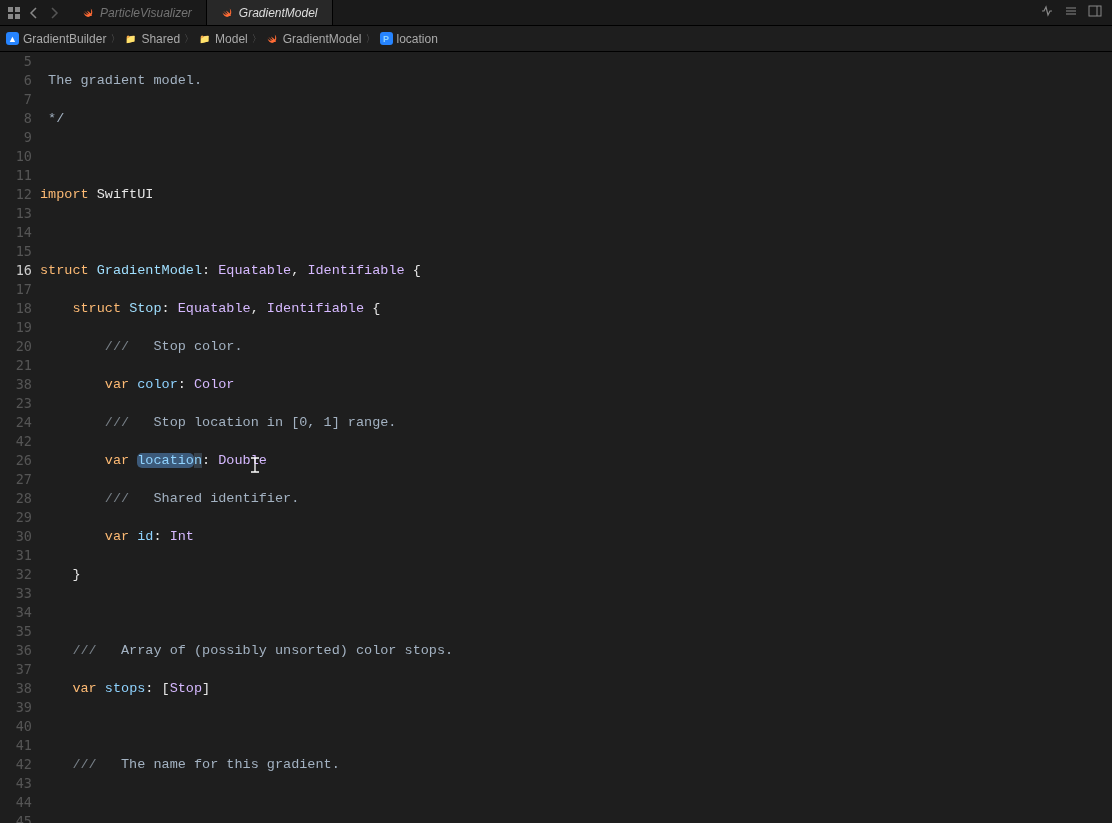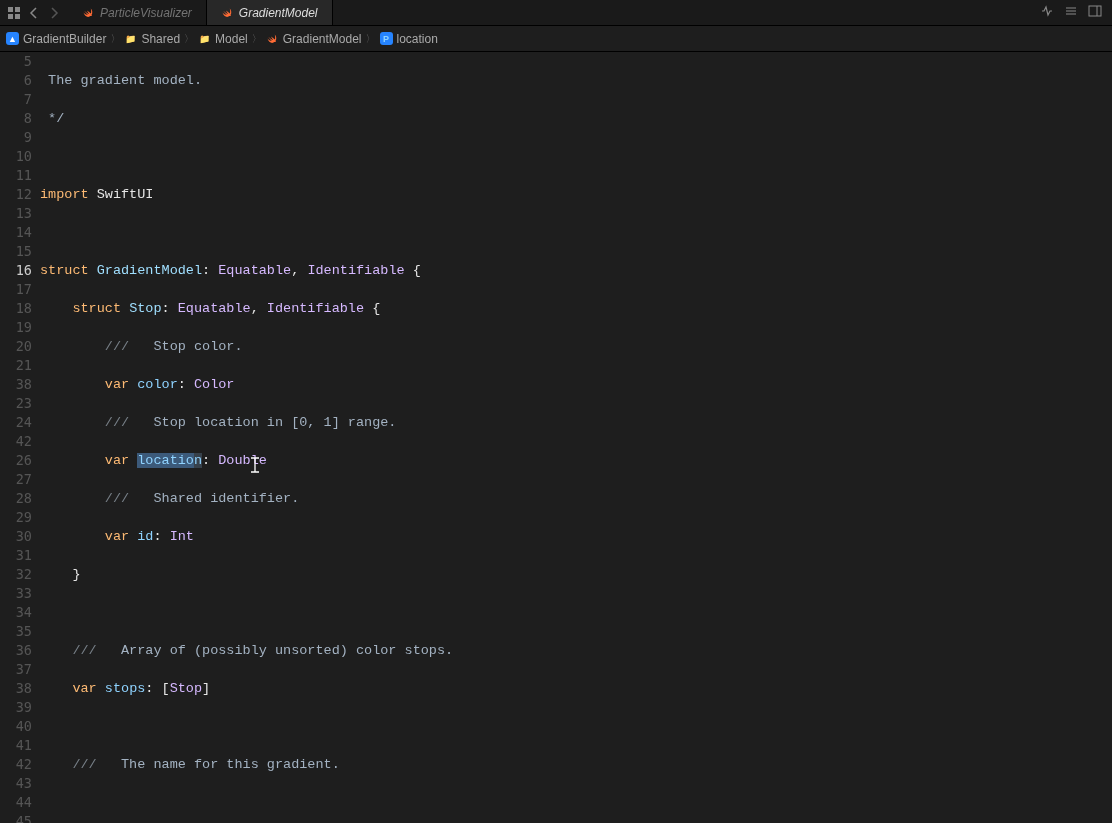--- a/index.html
+++ b/index.html
@@ -77,21 +77,21 @@
   .code-line { min-height: 19px; position: relative; }
 
   
   .kw { color: #fdba74; }      
   .type { color: #d6b9ff; }     
   .typedef { color: #a0dfff; }  
   .prop { color: #8fd3ff; }
   .plain { color: #e6e6e6; }
   .docslash { color: #788088; }
   .doc { color: #a3b2c2; }
-  .sel { background: #3c5a7a; border-radius: 0; }
+  .sel { background: #3c5a7a; border-radius: 5px; }
   .sel-dim { background: rgba(80,100,120,0.5); }
 
   .cursor-img { position:absolute; left:208px; top:6px; pointer-events:none; }
   .cursor-img svg { width:14px; height:16px; }
 </style>
 </head>
 <body>
 
 <div class="tab-bar">
   <div class="nav-btns">

